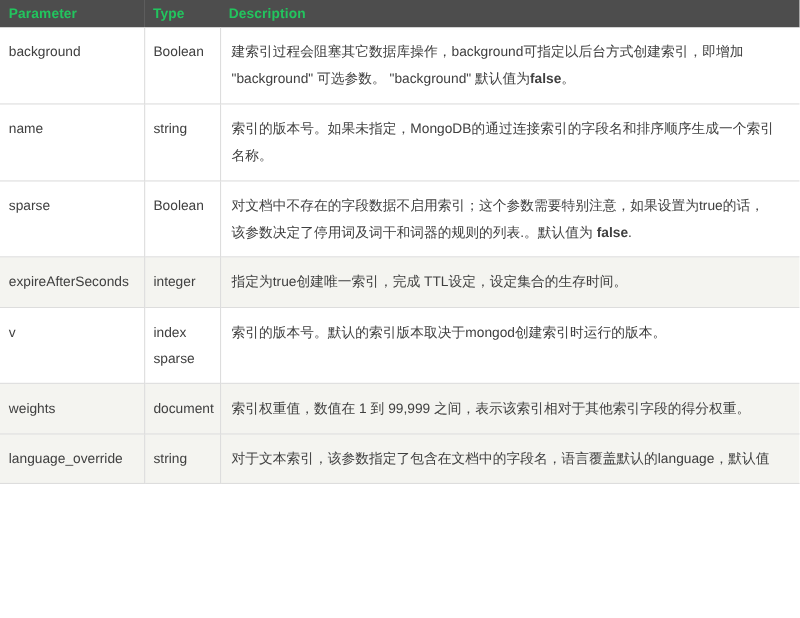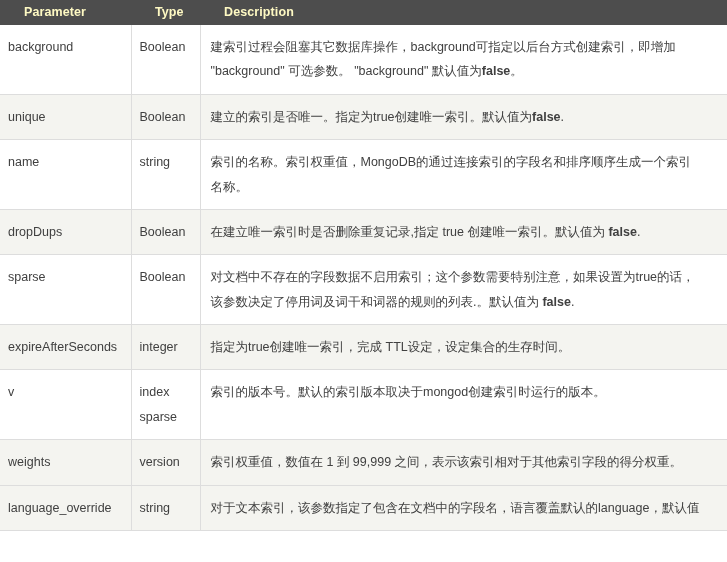--- a/index.html
+++ b/index.html
@@ -22,25 +22,25 @@
     table-layout: fixed;
     font-size: 12.5px;
   }
 
   table.params col.c-param { width: 131px; }
   table.params col.c-type  { width: 69px; }
   table.params col.c-desc  { width: 527px; }
 
   thead th {
     background: #4d4d4d;
-    color: #fef9c3;
+    color: #22c55e;
     font-weight: bold;
     font-size: 12.5px;
     text-align: left;
-    padding: 5px 8px 6px 24px;
+    padding: 5px 8px 6px 8px;
     border: none;
     vertical-align: middle;
     letter-spacing: 0.1px;
   }
 
   tbody td {
     border-right: 1px solid #dddddd;
     border-bottom: 1px solid #dddddd;
     vertical-align: top;
     padding: 10px 8px 10px 8px;
@@ -92,44 +92,30 @@
 
     <tr>
       <td class="param">background</td>
       <td class="type">Boolean</td>
       <td class="desc">
         <span>建索引过程会阻塞其它数据库操作，background可指定以后台方式创建索引，即增加</span><br>
         <span>"background" 可选参数。 "background" 默认值为</span><span class="b">false</span><span>。</span>
       </td>
     </tr>
 
-    <tr class="alt">
-      <td class="param">unique</td>
-      <td class="type">Boolean</td>
-      <td class="desc">
-        <span>建立的索引是否唯一。指定为true创建唯一索引。默认值为</span><span class="b">false</span><span>.</span>
-      </td>
-    </tr>
 
     <tr>
       <td class="param">name</td>
       <td class="type">string</td>
       <td class="desc">
-        <span>索引的名称。索引权重值，MongoDB的通过连接索引的字段名和排序顺序生成一个索引</span><br>
+        <span>索引的版本号。如果未指定，MongoDB的通过连接索引的字段名和排序顺序生成一个索引</span><br>
         <span>名称。</span>
       </td>
     </tr>
 
-    <tr class="alt">
-      <td class="param">dropDups</td>
-      <td class="type">Boolean</td>
-      <td class="desc">
-        <span>在建立唯一索引时是否删除重复记录,指定 true 创建唯一索引。默认值为 </span><span class="b">false</span><span>.</span>
-      </td>
-    </tr>
 
     <tr>
       <td class="param">sparse</td>
       <td class="type">Boolean</td>
       <td class="desc">
         <span>对文档中不存在的字段数据不启用索引；这个参数需要特别注意，如果设置为true的话，</span><br>
         <span>该参数决定了停用词及词干和词器的规则的列表.。默认值为 </span><span class="b">false</span><span>.</span>
       </td>
     </tr>
 
@@ -147,21 +133,21 @@
         <span>index</span><br>
         <span>sparse</span>
       </td>
       <td class="desc">
         <span>索引的版本号。默认的索引版本取决于mongod创建索引时运行的版本。</span>
       </td>
     </tr>
 
     <tr class="alt">
       <td class="param">weights</td>
-      <td class="type">version</td>
+      <td class="type">document</td>
       <td class="desc">
         <span>索引权重值，数值在 1 到 99,999 之间，表示该索引相对于其他索引字段的得分权重。</span>
       </td>
     </tr>
 
 
     <tr class="alt">
       <td class="param">language_override</td>
       <td class="type">string</td>
       <td class="desc">

